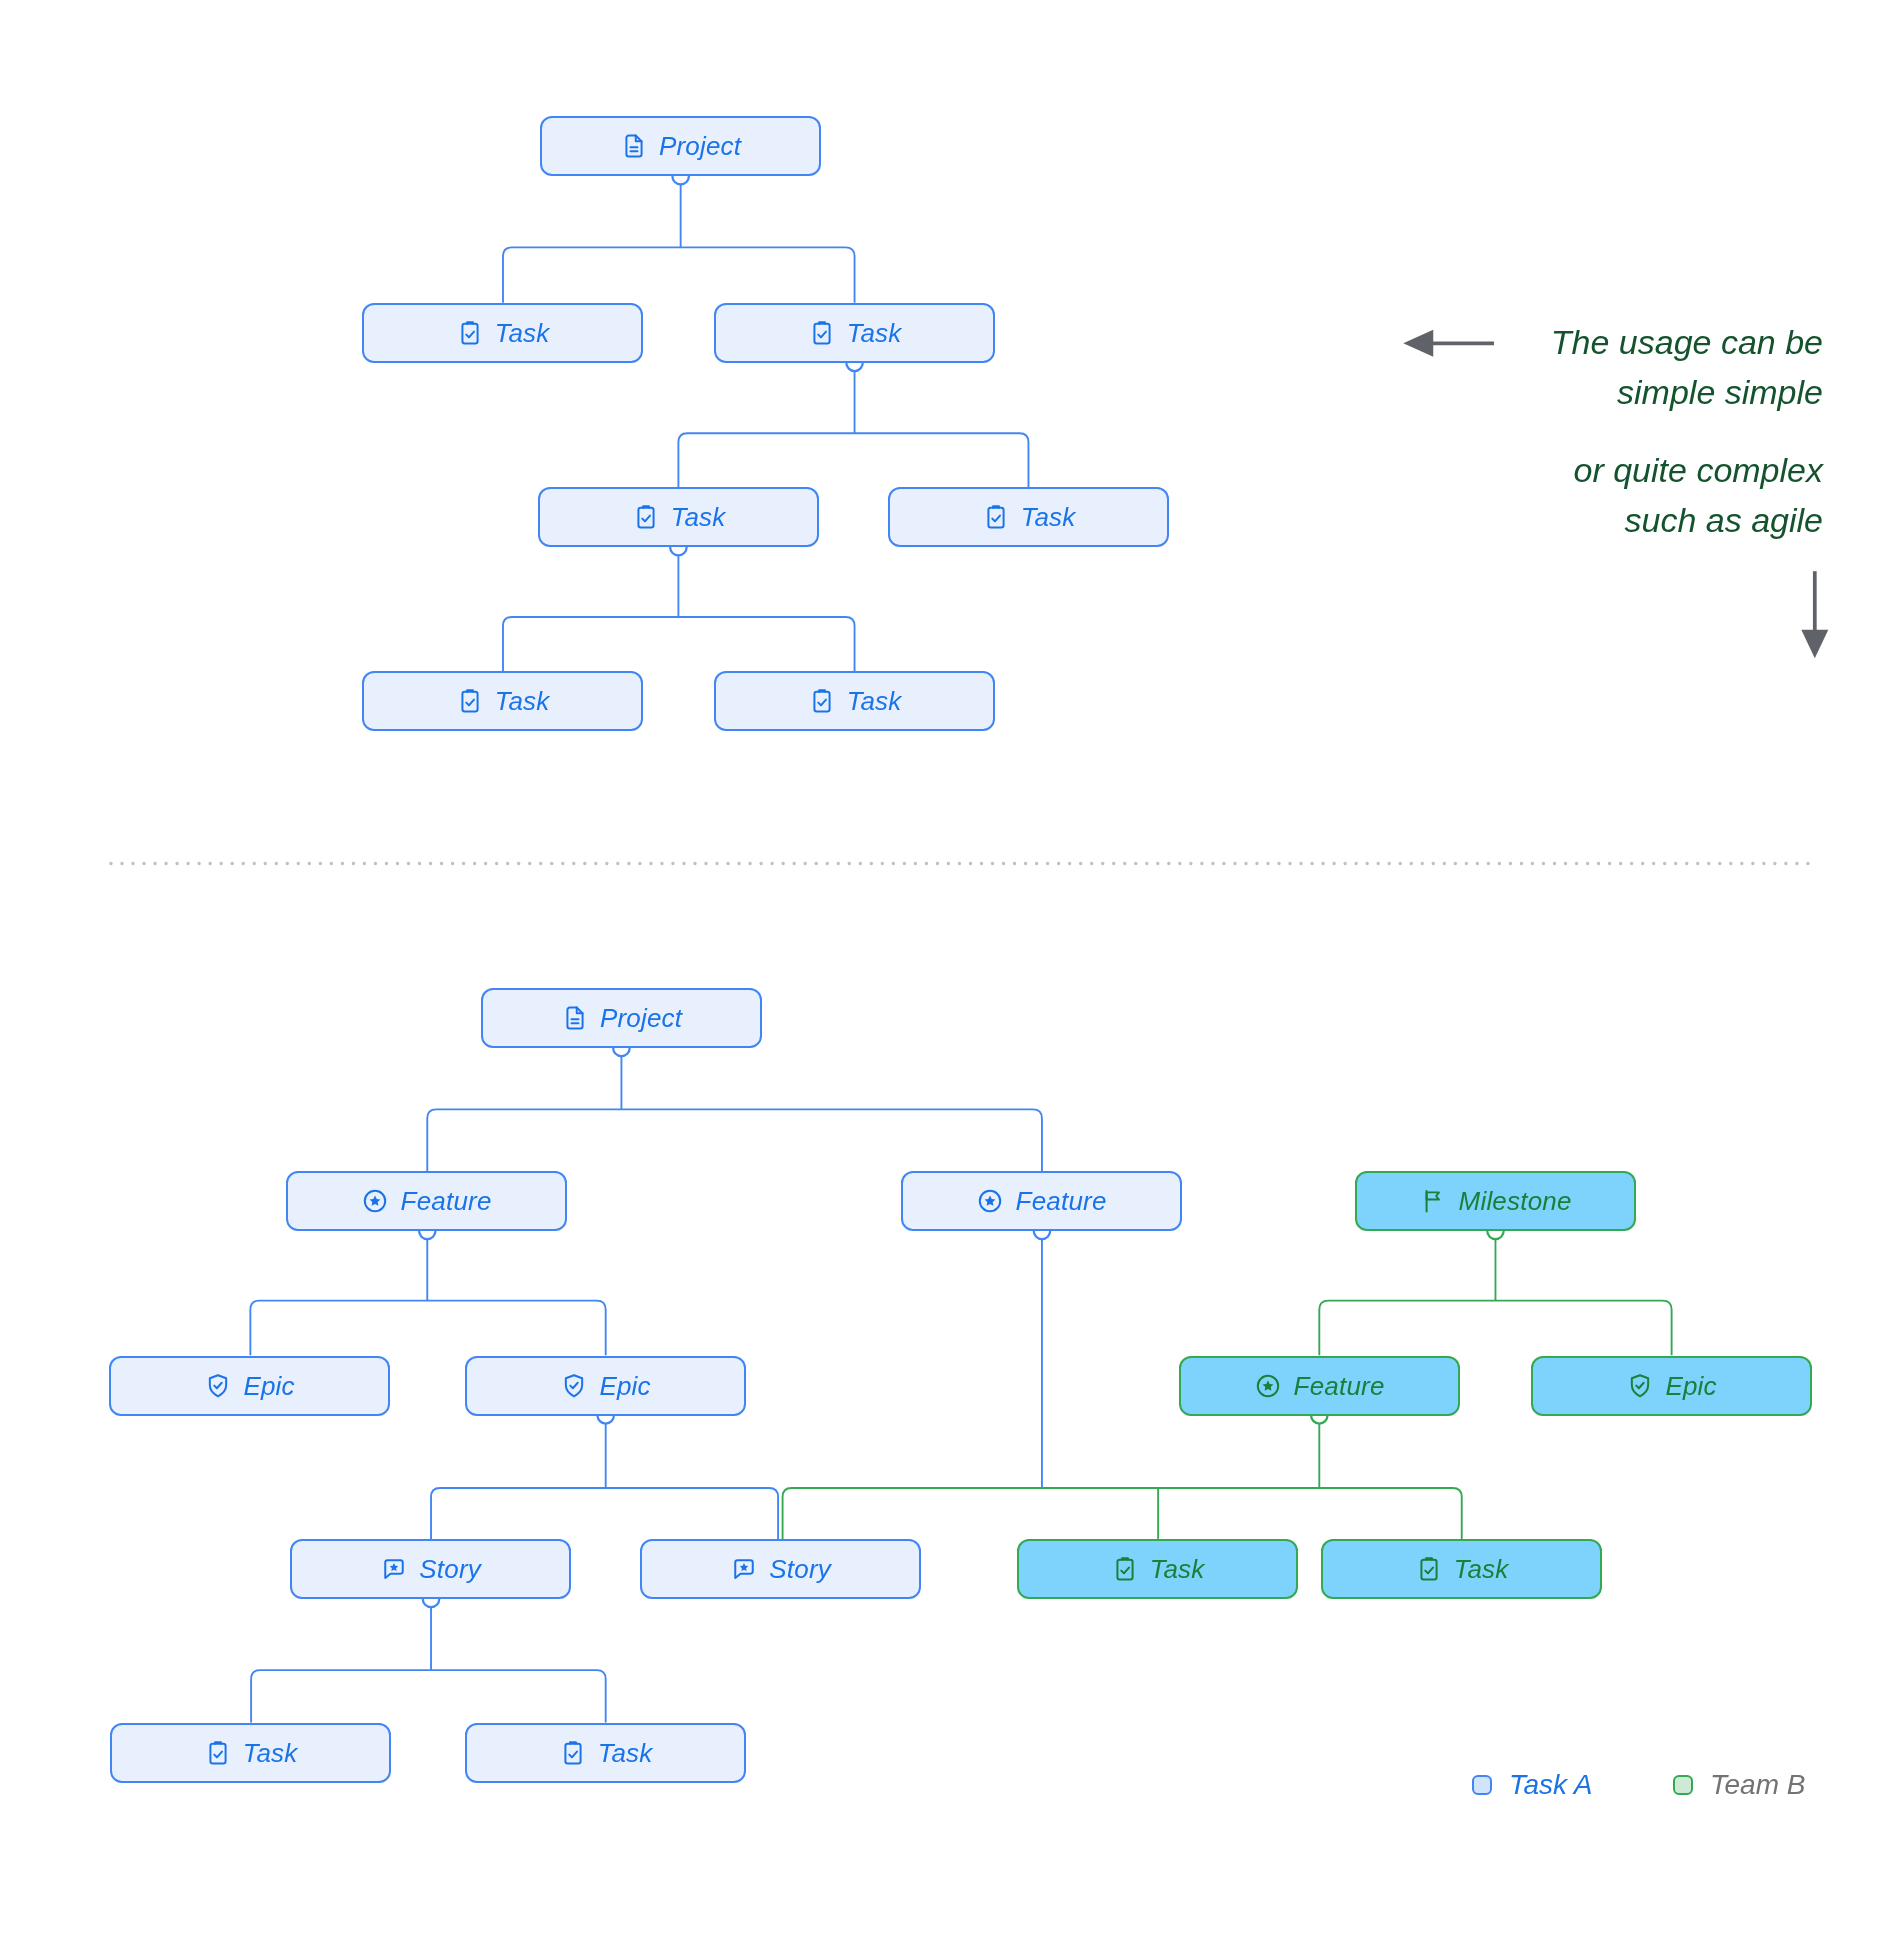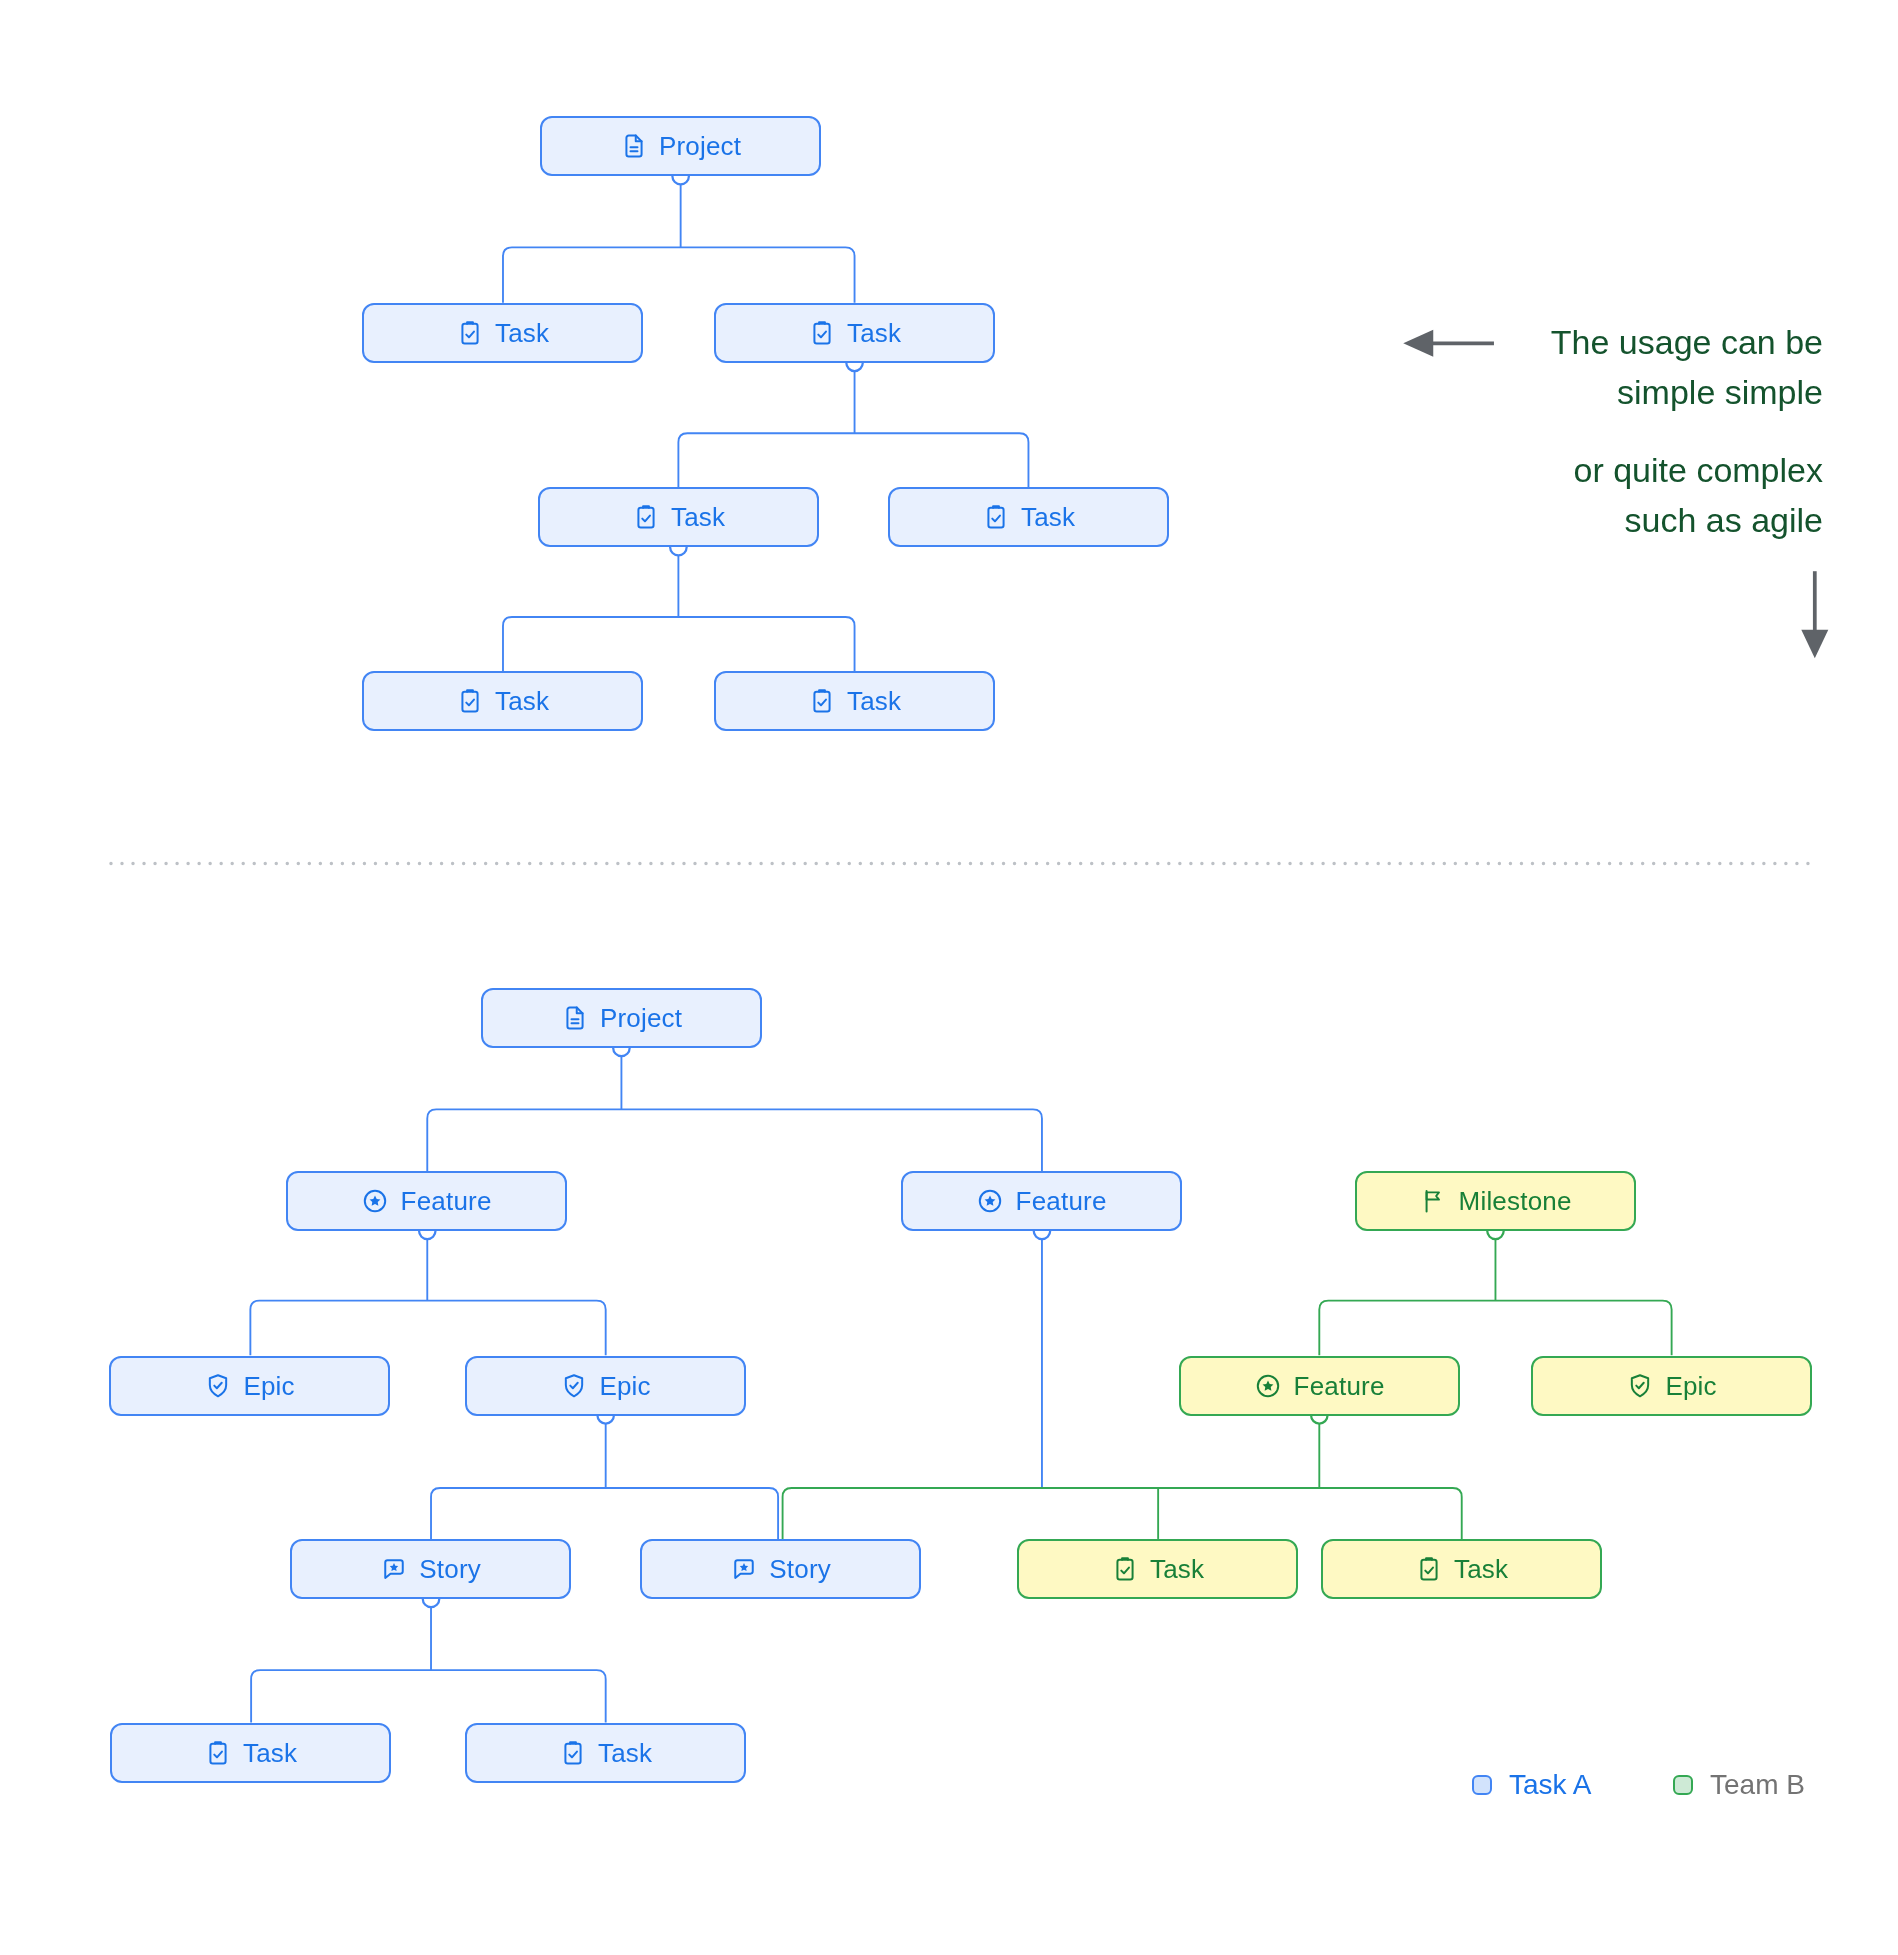--- a/index.html
+++ b/index.html
@@ -3,38 +3,39 @@
 <meta charset="utf-8">
 <style>
   html,body{margin:0;padding:0;background:#ffffff;}
   #canvas{
     position:relative;
     width:1898px;
     height:1955px;
     background:#ffffff;
     font-family:"Liberation Sans", sans-serif;
     overflow:hidden;
+    font-style:italic;
   }
   #wires{position:absolute;left:0;top:0;width:1898px;height:1955px;}
   .node{
     position:absolute;
     width:281px;
     height:60px;
     box-sizing:border-box;
     border-radius:12px;
     display:flex;
     align-items:center;
     justify-content:center;
     gap:11.2px;
     font-size:26px;
     font-weight:500;
     letter-spacing:0.2px;
   }
   .team-a{background:#E8F0FE;border:2.2px solid #4285F4;color:#1A73E8;}
-  .team-b{background:#fef9c3;border:2.2px solid #34A853;color:#188038;}
+  .team-b{background:#7dd3fc;border:2.2px solid #34A853;color:#188038;}
   .nicon{width:28px;height:28px;flex:0 0 auto;}
   .annotation{
     position:absolute;
     right:75px;
     top:318px;
     text-align:right;
     color:#14532d;
     font-size:34px;
     line-height:1.47;
     font-weight:400;

